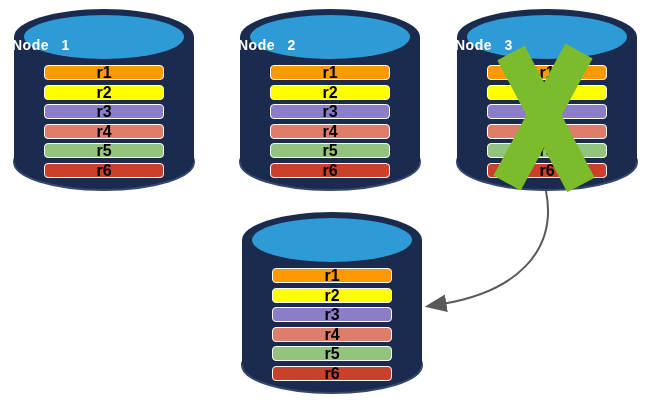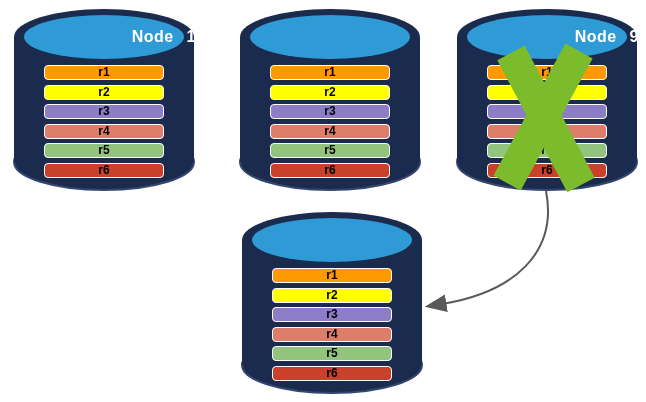--- a/index.html
+++ b/index.html
@@ -16,25 +16,25 @@
     width: 184px;
     height: 186px;
   }
   .node-1 { left: 12px;  top: 7px;  }
   .node-2 { left: 238px; top: 7px;  }
   .node-3 { left: 455px; top: 7px;  }
   .node-4 { left: 240px; top: 210px; }
   .cyl-svg { position: absolute; left: 0; top: 0; width: 184px; height: 186px; }
   .node-label {
     position: absolute;
-    left: 0; top: 20px;
+    left: 0; top: 28px;
     width: 100%;
     height: 20px;
-    text-align: right;
-    font-size: 16px;
+    text-align: left;
+    font-size: 14px;
     font-weight: bold;
     letter-spacing: 0.5px;
     word-spacing: 8px;
     color: #ffffff;
     line-height: 20px;
     user-select: none;
   }
   .rows {
     position: absolute;
     top: 58px;
@@ -45,21 +45,21 @@
     flex-direction: column;
     gap: 4.5px;
   }
   .row-bar {
     height: 13px;
     border: 1.5px solid #ffffff;
     border-radius: 4px;
     display: flex;
     align-items: center;
     justify-content: center;
-    font-size: 12px;
+    font-size: 16px;
     font-weight: bold;
     color: #000000;
     line-height: 13px;
   }
   .x-overlay {
     position: absolute;
     left: 0; top: 0;
     width: 184px;
     height: 186px;
     pointer-events: none;
@@ -95,38 +95,39 @@
     </div>
   </div>
 
   <div class="node node-2">
     <svg class="cyl-svg" viewBox="0 0 184 186">
       <ellipse cx="92" cy="155" rx="90" ry="28" stroke-width="2" stroke="#34476F" fill="#1B2B4E"></ellipse>
       <rect x="2" y="30" width="180" height="125" fill="#1B2B4E"></rect>
       <ellipse cx="92" cy="30" rx="90" ry="28" fill="#1B2B4E"></ellipse>
       <ellipse cx="92" cy="30" rx="80" ry="22" fill="#2E9BD6"></ellipse>
     </svg>
+    <div class="node-label">Node 2</div>
     <div class="rows">
       <div class="row-bar" style="background: rgb(255, 153, 0);">r1</div>
       <div class="row-bar" style="background: rgb(255, 255, 0);">r2</div>
       <div class="row-bar" style="background: rgb(139, 125, 198);">r3</div>
       <div class="row-bar" style="background: rgb(221, 126, 107);">r4</div>
       <div class="row-bar" style="background: rgb(147, 196, 125);">r5</div>
       <div class="row-bar" style="background: rgb(201, 64, 43);">r6</div>
     </div>
   </div>
 
   <div class="node node-3">
     <svg class="cyl-svg" viewBox="0 0 184 186">
       <ellipse cx="92" cy="155" rx="90" ry="28" stroke-width="2" stroke="#34476F" fill="#1B2B4E"></ellipse>
       <rect x="2" y="30" width="180" height="125" fill="#1B2B4E"></rect>
       <ellipse cx="92" cy="30" rx="90" ry="28" fill="#1B2B4E"></ellipse>
       <ellipse cx="92" cy="30" rx="80" ry="22" fill="#2E9BD6"></ellipse>
     </svg>
-    <div class="node-label">Node 9</div>
+    <div class="node-label">Node 3</div>
     <div class="rows">
       <div class="row-bar" style="background: rgb(255, 153, 0);">r1</div>
       <div class="row-bar" style="background: rgb(255, 255, 0);">r2</div>
       <div class="row-bar" style="background: rgb(139, 125, 198);">r3</div>
       <div class="row-bar" style="background: rgb(221, 126, 107);">r4</div>
       <div class="row-bar" style="background: rgb(147, 196, 125);">r5</div>
       <div class="row-bar" style="background: rgb(201, 64, 43);">r6</div>
     </div>
     <svg class="x-overlay" viewBox="0 0 184 186">
       <line x1="56" y1="46" x2="126" y2="178" stroke-width="31" stroke="#7CBB2C"></line>

